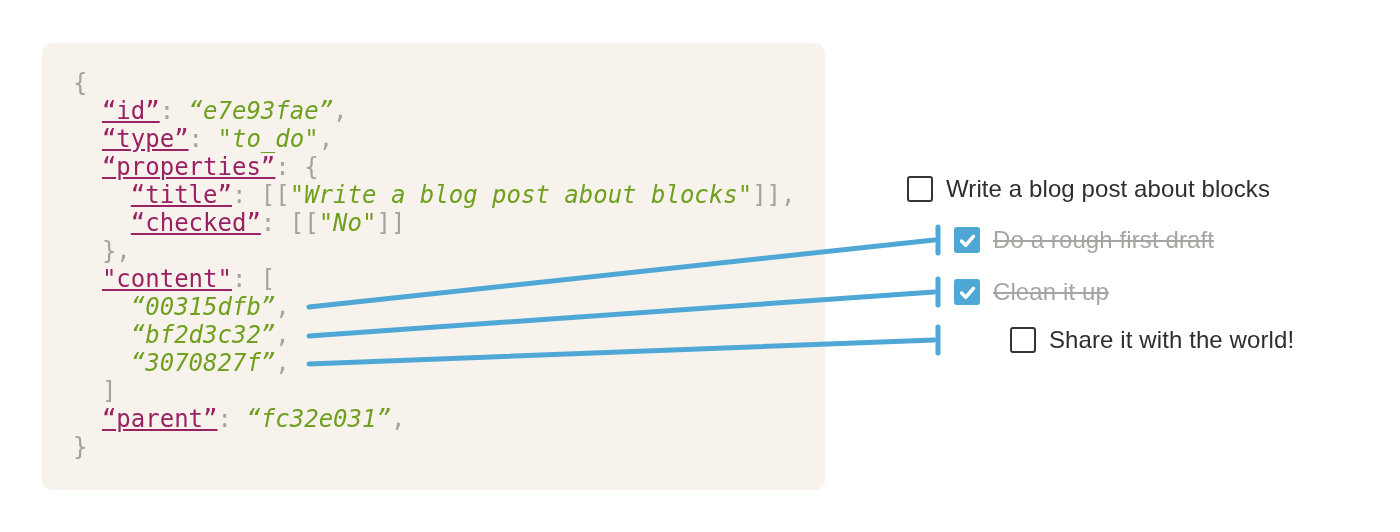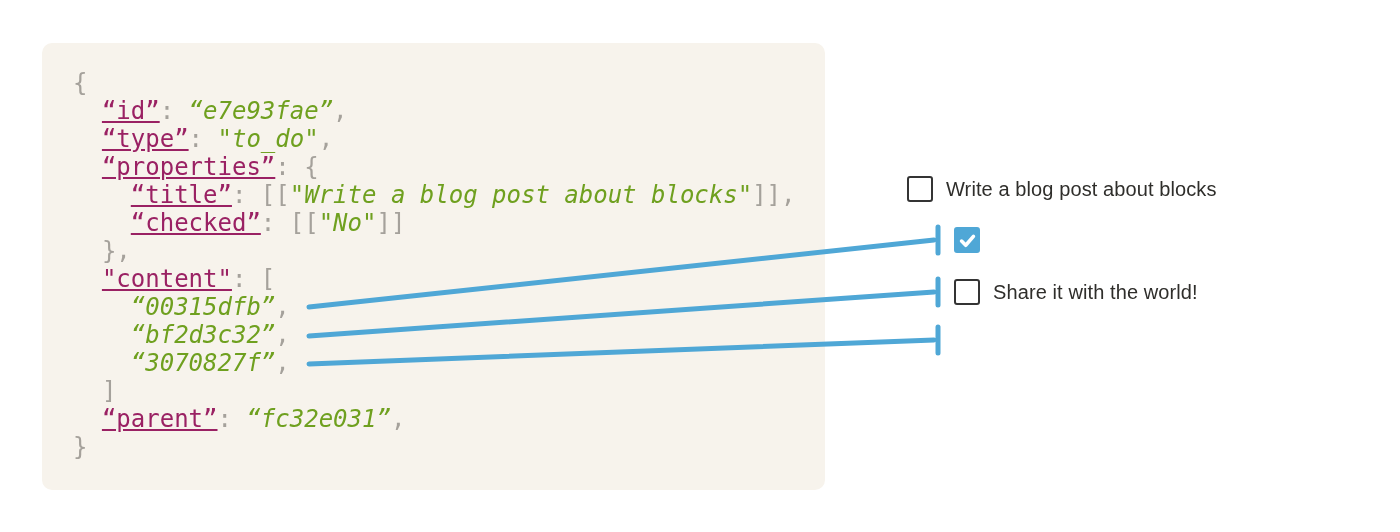--- a/index.html
+++ b/index.html
@@ -31,40 +31,40 @@
   
   .connectors { position: absolute; left: 0; top: 0; pointer-events: none; }
   .connectors line { stroke: var(--blue, #4fa7d6); stroke-width: 5; stroke-linecap: round; }
 
   
   .todo-list { position: absolute; left: 0; top: 0; width: 1400px; height: 532px; }
   .todo-item { position: absolute; display: flex; align-items: center; gap: 13px; height: 26px; }
   .todo-item:nth-of-type(1) { left: 907px; top: 176px; }
   .todo-item:nth-of-type(2) { left: 954px; top: 227px; }
   .todo-item:nth-of-type(3) { left: 954px; top: 279px; }
-  .todo-item:nth-of-type(4) { left: 956px; top: 327px; margin-top: 32px; }
+  .todo-item:nth-of-type(4) { left: 1010px; top: 327px; }
   .checkbox {
     width: 26px; height: 26px; flex: 0 0 auto;
     border: 2.5px solid var(--checkbox-border, #343434);
     border-radius: 3px; background: #ffffff;
     display: flex; align-items: center; justify-content: center;
     cursor: pointer;
   }
   .todo-item.done .checkbox {
     background: var(--blue, #4fa7d6);
     border-color: var(--blue, #4fa7d6);
   }
   .check { width: 19px; height: 19px; display: none; }
   .todo-item.done .check { display: block; }
   .check polyline {
     fill: none; stroke: #ffffff; stroke-width: 3;
     stroke-linecap: round; stroke-linejoin: round;
   }
   .todo-label {
-    font-size: 20px; color: var(--text-dark, #2f2e2b);
+    font-size: 24px; color: var(--text-dark, #2f2e2b);
     white-space: nowrap; letter-spacing: 0.1px;
   }
   .todo-item.done .todo-label {
     color: var(--text-done, #a6a5a2);
     text-decoration: line-through;
     text-decoration-thickness: 2px;
   }
 </style>
 </head>
 <body>
@@ -85,27 +85,36 @@
   </svg>
 
   <div class="todo-list" id="todo">
   <div class="todo-item">
     <span class="checkbox">
       
     </span>
     <span class="todo-label">Write a blog post about blocks</span>
   </div>
 
+  <div class="todo-item done">
+    <span class="checkbox">
+      <svg class="check" viewBox="0 0 16 16">
+        <polyline points="3,8.5 6.5,12 13,4.5"></polyline>
+      </svg>
+    </span>
+    <span class="todo-label">Do a rough first draft</span>
+  </div>
 
   <div class="todo-item done">
     <span class="checkbox">
       <svg class="check" viewBox="0 0 16 16">
         <polyline points="3,8.5 6.5,12 13,4.5"></polyline>
       </svg>
     </span>
+    <span class="todo-label">Clean it up</span>
   </div>
 
   <div class="todo-item">
     <span class="checkbox">
       
     </span>
     <span class="todo-label">Share it with the world!</span>
   </div>
 </div>
 

